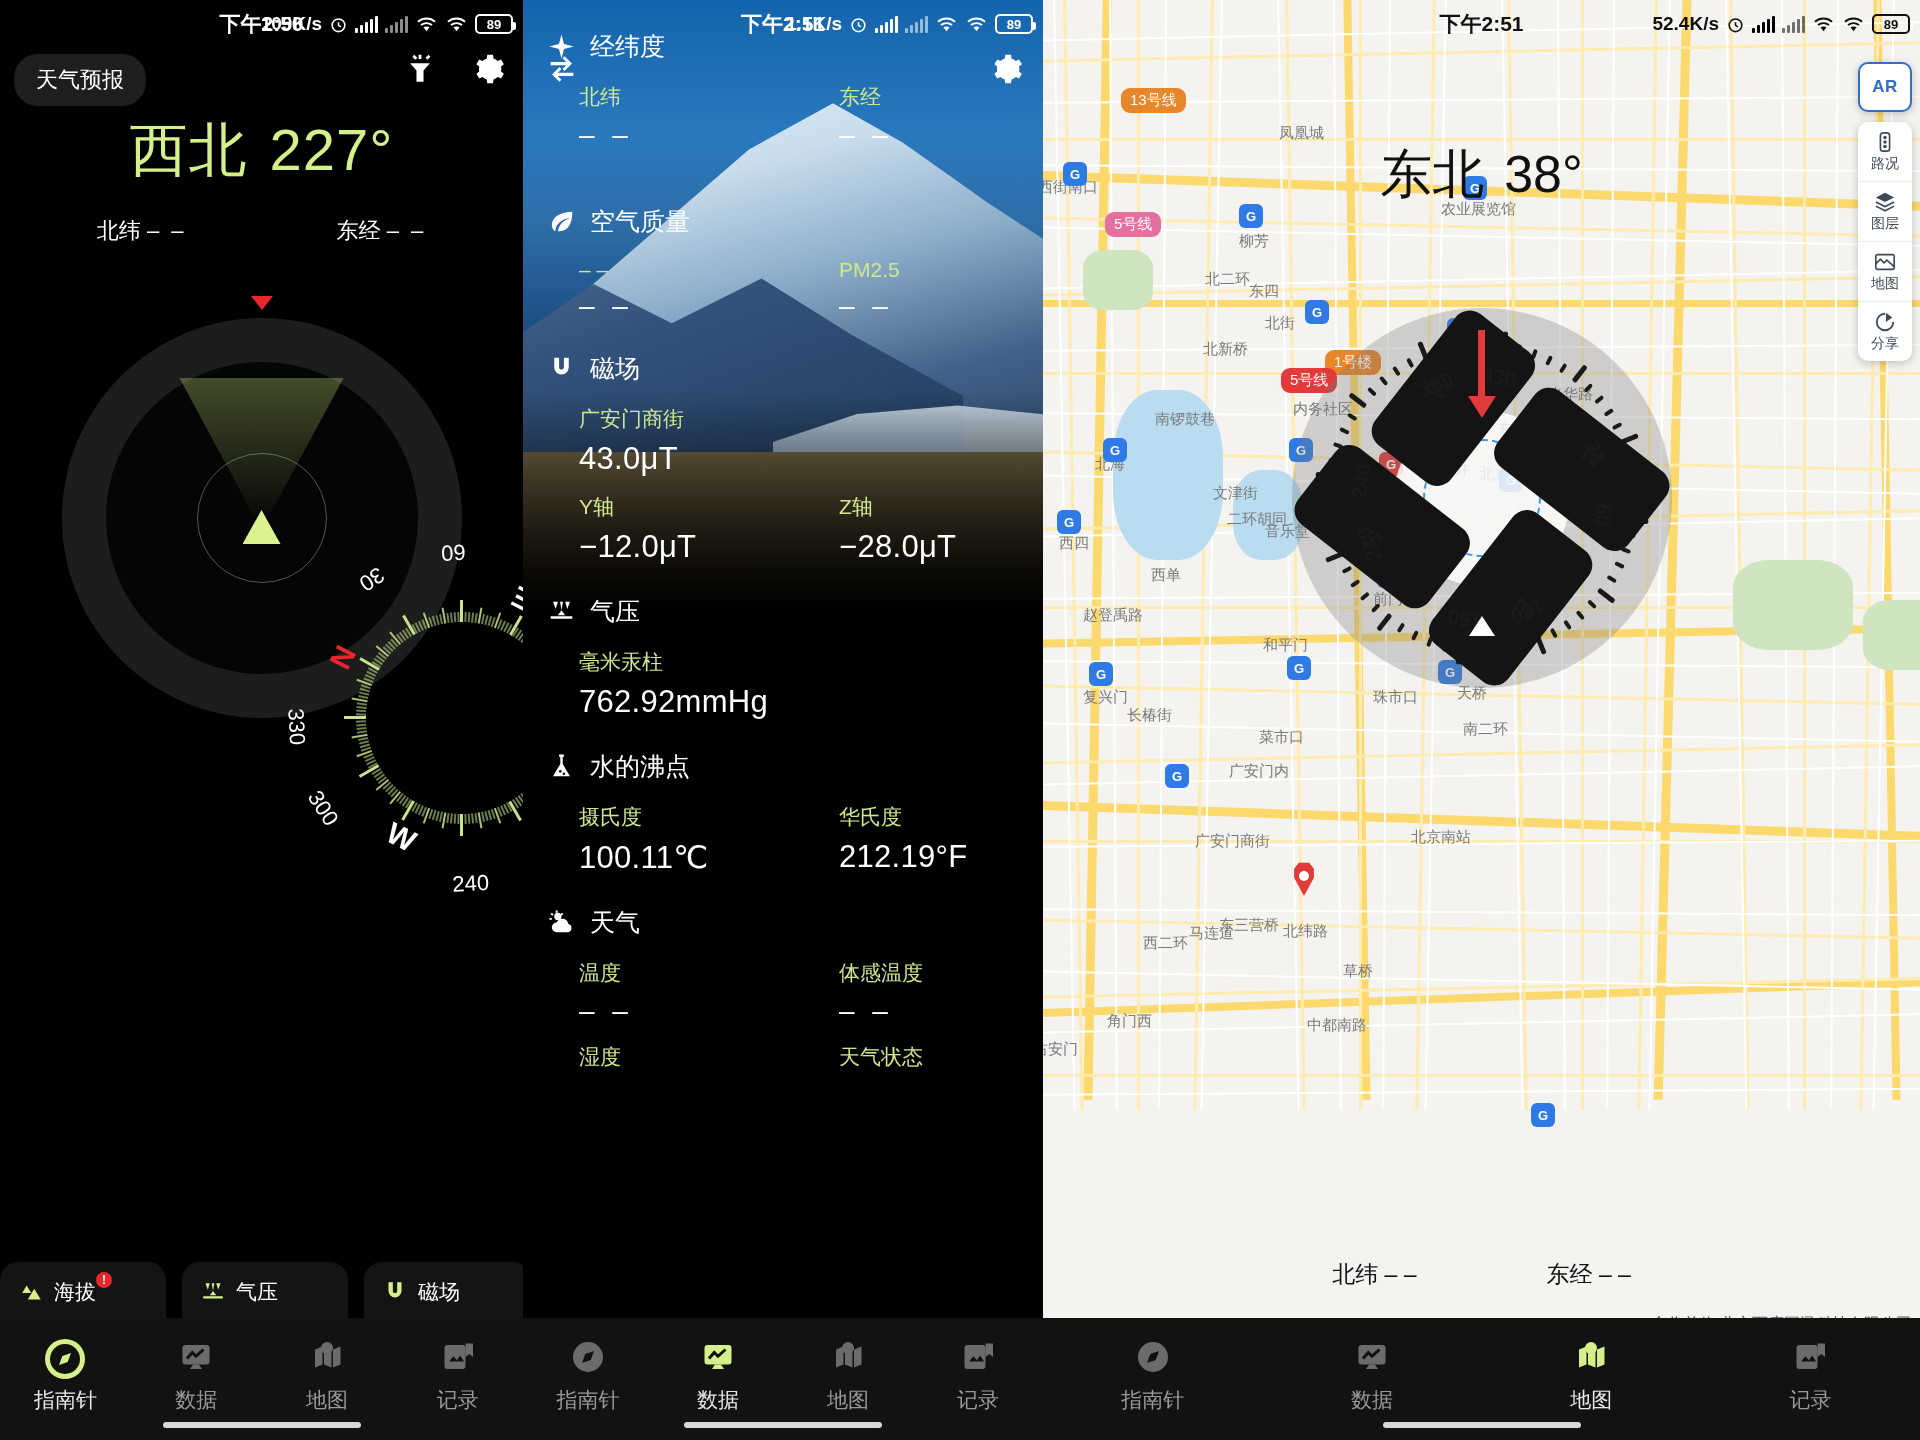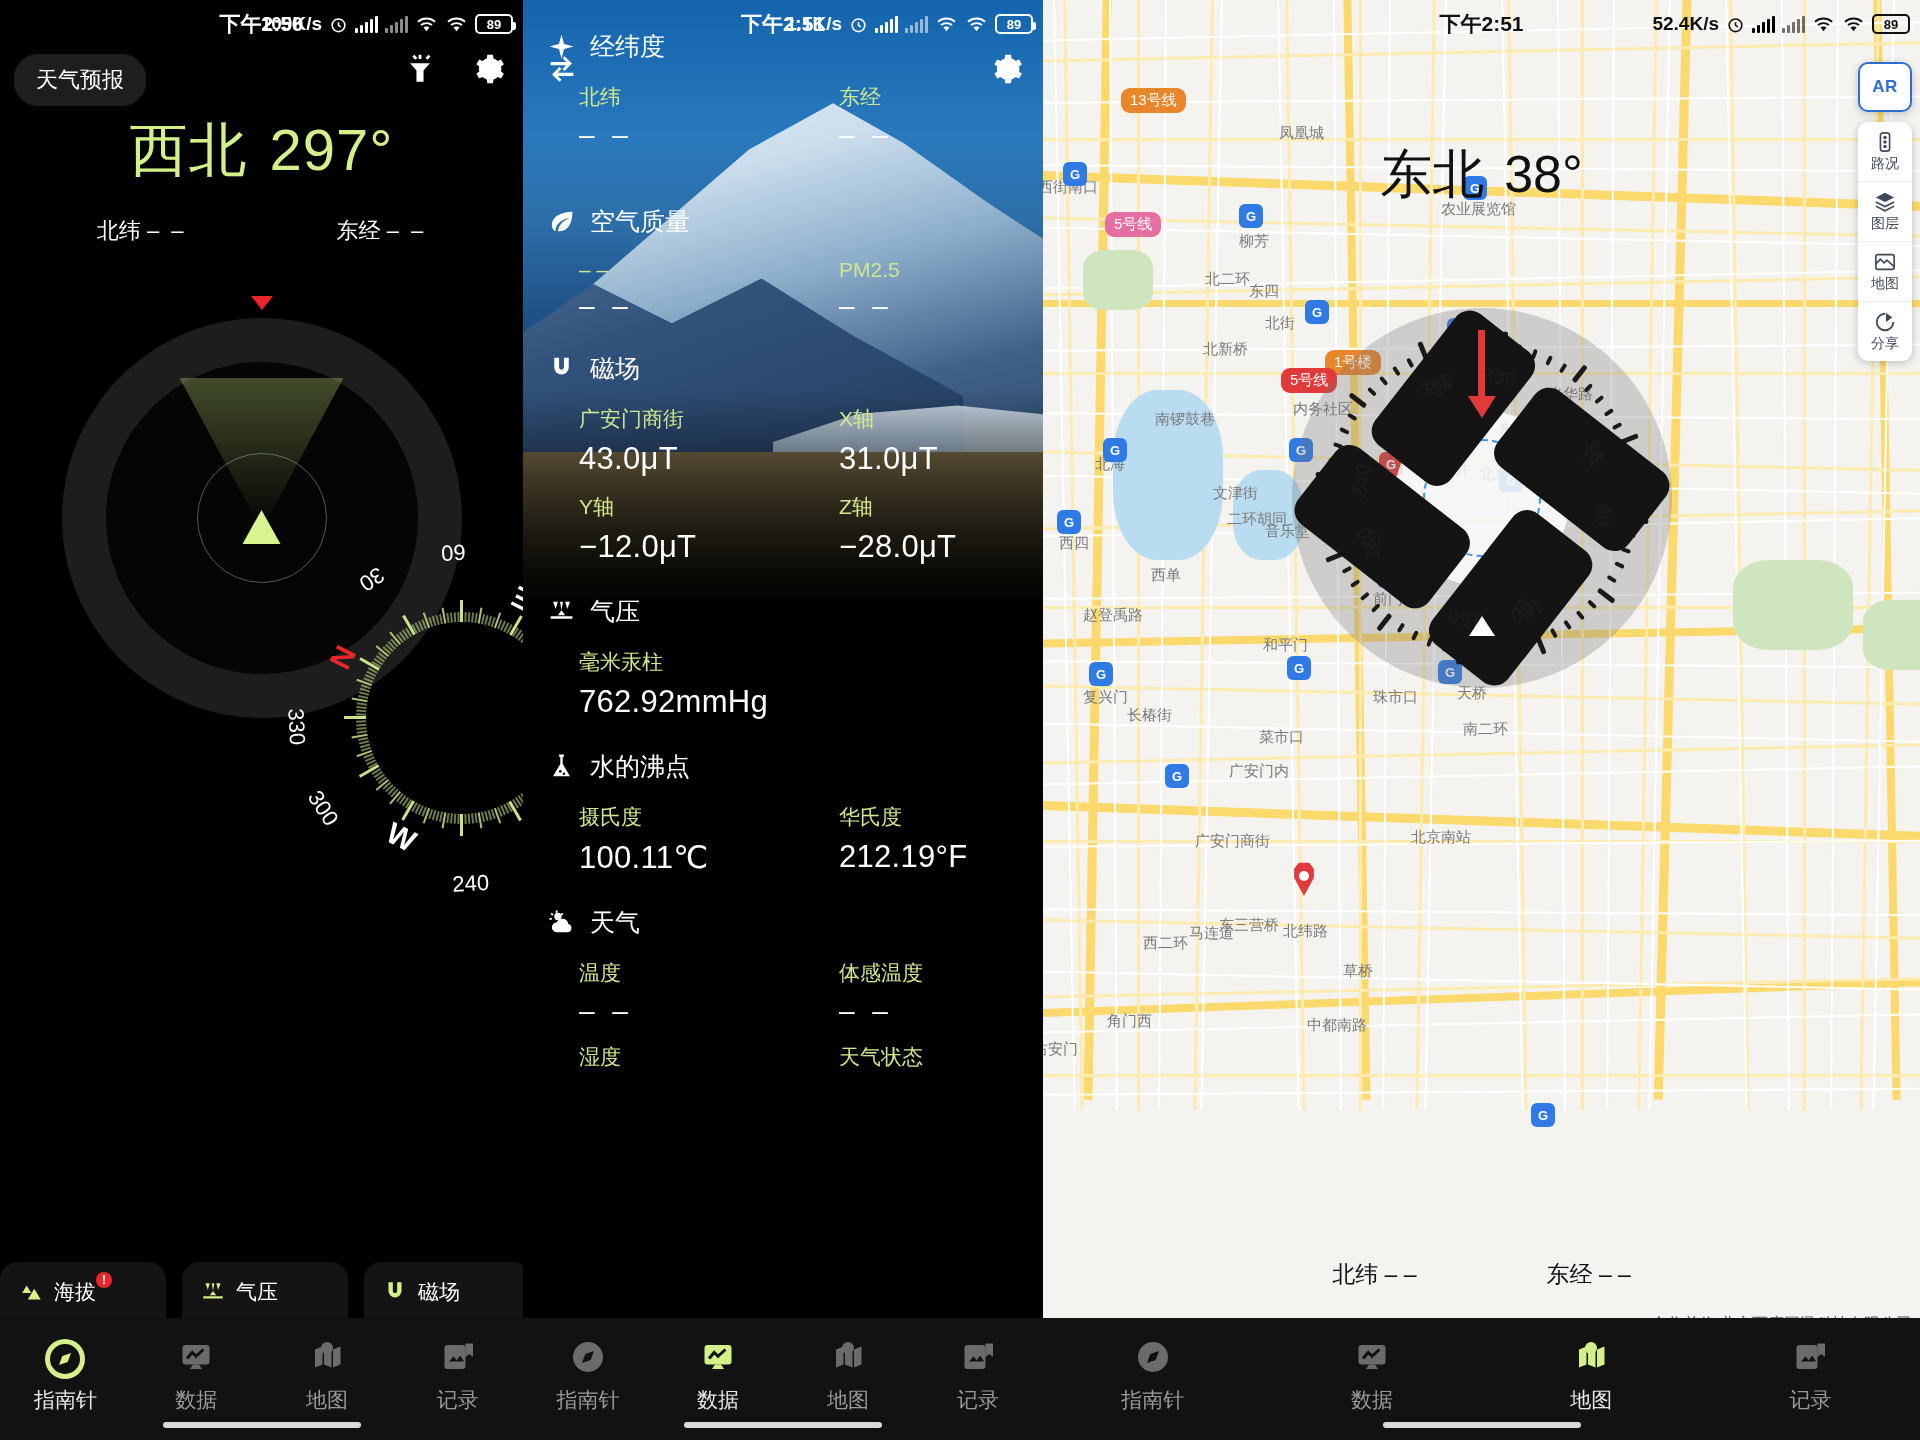--- a/index.html
+++ b/index.html
@@ -358,21 +358,21 @@
           </svg>
       </span>
       <span>
         <svg viewBox="0 0 24 24">
             <path d="M12 8a4 4 0 1 0 0 8 4 4 0 0 0 0-8zm9.4 4c0-.6-.1-1.2-.2-1.8l2-1.5-2-3.4-2.3 1a7.9 7.9 0 0 0-3-1.7L15.5 2h-4l-.4 2.6c-1.1.3-2.1.9-3 1.7l-2.3-1-2 3.4 2 1.5a8.4 8.4 0 0 0 0 3.6l-2 1.5 2 3.4 2.3-1c.9.8 1.9 1.4 3 1.7L11.5 22h4l.4-2.6c1.1-.3 2.1-.9 3-1.7l2.3 1 2-3.4-2-1.5c.1-.6.2-1.2.2-1.8z"></path>
           </svg>
       </span>
     </div>
 
     <div class="heading-row">
-      <span>西北</span><span class="deg">297°</span>
+      <span>西北</span><span class="deg">227°</span>
     </div>
 
     <div class="coord-row">
       <span><b>北纬</b> <span class="coord-dash">– –</span></span>
       <span><b>东经</b> <span class="coord-dash">– –</span></span>
     </div>
 
     <div class="compass-wrap">
       <div class="red-caret"></div>
       <div class="dial">
@@ -1065,24 +1065,20 @@
               <svg viewBox="0 0 24 24">
                 <path d="M6 3h4v8a2 2 0 0 0 4 0V3h4v8a6 6 0 0 1-12 0z"></path>
               </svg>
             </span>
             <span class="st">磁场</span>
           </div>
           <div class="grid2">
             <div class="gcell">
               <div class="k">广安门商街</div>
               <div class="v">43.0μT</div>
-            </div>
-            <div class="gcell">
-              <div class="k">X轴</div>
-              <div class="v">31.0μT</div>
             </div>
           </div>
           <div class="grid2">
             <div class="gcell">
               <div class="k">Y轴</div>
               <div class="v">−12.0μT</div>
             </div>
             <div class="gcell">
               <div class="k">Z轴</div>
               <div class="v">−28.0μT</div>

